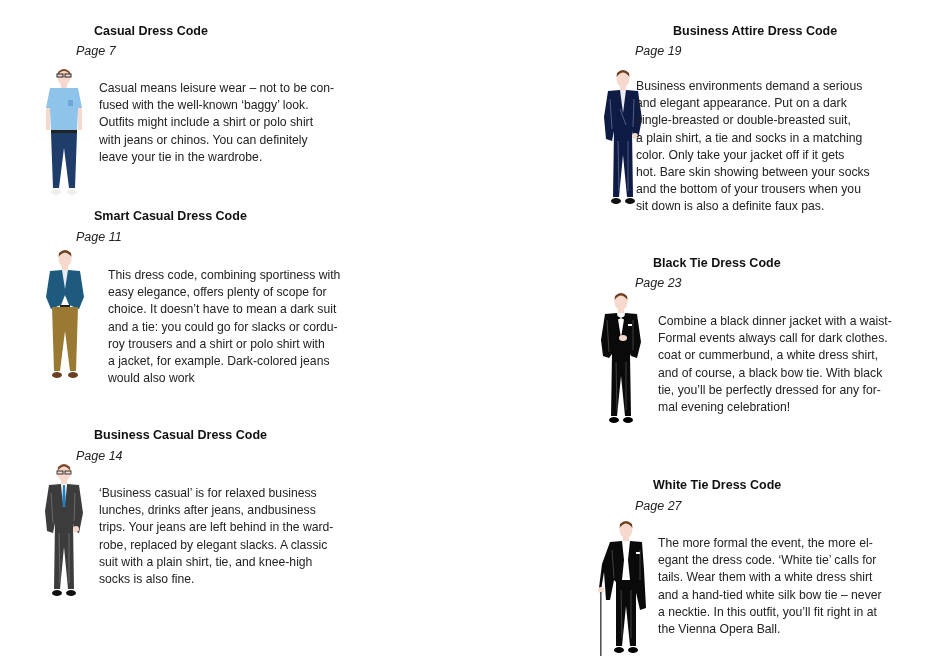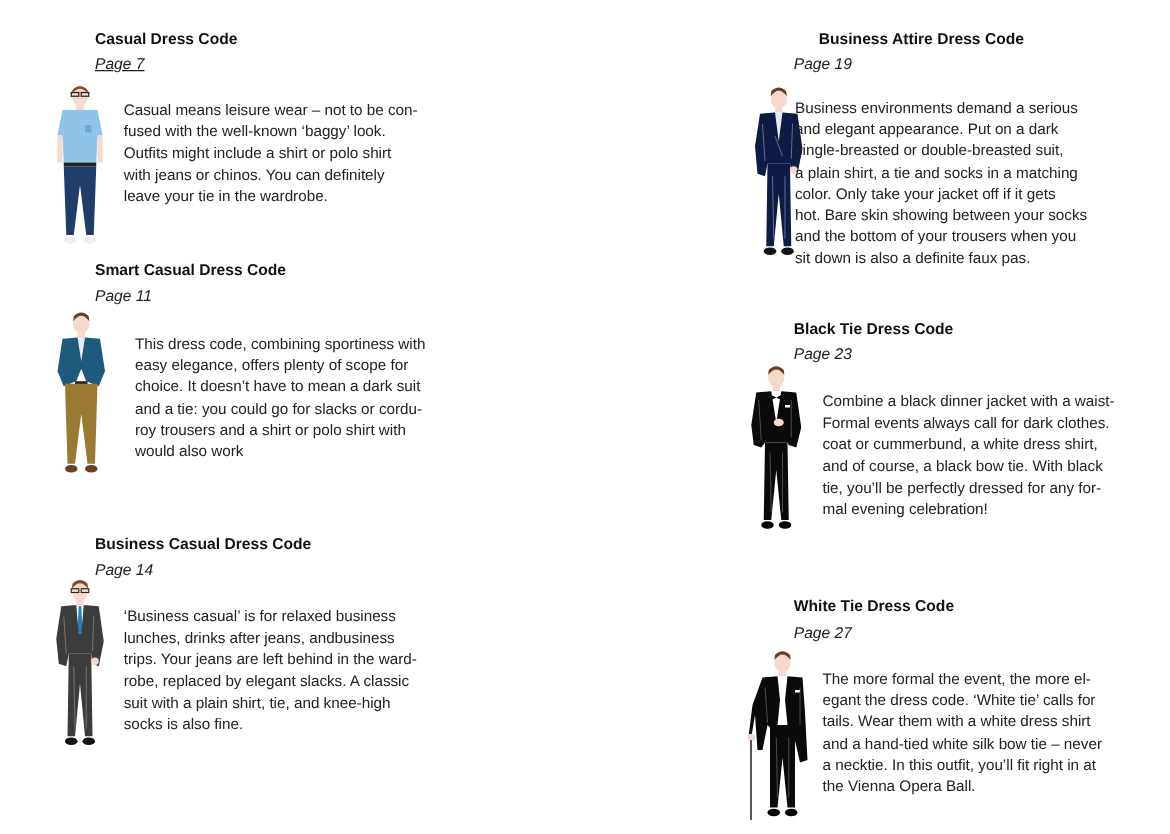--- a/index.html
+++ b/index.html
@@ -4,40 +4,40 @@
 <style>
   html, body { margin: 0; padding: 0; background: #ffffff; }
   body {
     width: 936px; height: 667px; position: relative; overflow: hidden;
     font-family: "Liberation Sans", "DejaVu Sans", sans-serif;
     color: #1a1a1a;
   }
   .section { position: absolute; }
   .title {
     position: absolute; font-weight: bold; font-size: 12.5px;
-    white-space: nowrap; color: #111;
+    white-space: nowrap; color: #111; margin-left: 18px;
   }
   .page {
     position: absolute; font-style: italic; font-size: 12.5px;
     white-space: nowrap; color: #222;
   }
   .body {
     position: absolute; font-size: 12.2px; line-height: 17.2px;
     color: #222;
   }
   .body span { display: block; white-space: nowrap; }
   .figure { position: absolute; }
   svg { display: block; }
 </style>
 </head>
 <body>
 
 <div class="section">
   <div class="title" style="left:76px; top:24px;">Casual Dress Code</div>
-  <div class="page" style="left:76px; top:44px;text-decoration:underline;">Page 7</div>
+  <div class="page" style="left:76px; top:44px;">Page 7</div>
   <div class="figure" style="left:42px; top:68px;">
     <svg width="44" height="136" viewBox="0 0 44 136">
       <ellipse cx="22" cy="9" rx="6.5" ry="8" fill="#f6d9cc"></ellipse>
       <path d="M15.5 7 Q22 -1 28.5 7 L28 4 Q22 -2 16 4 Z" fill="#7a4a26"></path>
       <rect x="15" y="6" width="6" height="3" fill="none" stroke="#222" stroke-width="1"></rect>
       <rect x="23" y="6" width="6" height="3" fill="none" stroke="#222" stroke-width="1"></rect>
       <rect x="19" y="16" width="6" height="4" fill="#f6d9cc"></rect>
       <path d="M8 20 L36 20 L40 40 L36 42 L35 62 L9 62 L8 42 L4 40 Z" fill="#8ec3ea"></path>
       <rect x="26" y="32" width="5" height="6" fill="#6ea8d6"></rect>
       <rect x="4" y="40" width="4" height="22" fill="#f6d9cc"></rect>
@@ -72,20 +72,21 @@
       <ellipse cx="14" cy="126" rx="5" ry="3" fill="#6b3f22"></ellipse>
       <ellipse cx="30" cy="126" rx="5" ry="3" fill="#6b3f22"></ellipse>
     </svg>
   </div>
   <div class="body" style="left:108px; top:267px;">
     <span>This dress code, combining sportiness with</span>
     <span>easy elegance, offers plenty of scope for</span>
     <span>choice. It doesn’t have to mean a dark suit</span>
     <span>and a tie: you could go for slacks or cordu-</span>
     <span>roy trousers and a shirt or polo shirt with</span>
+    <span>a jacket, for example. Dark-colored jeans</span>
     <span>would also work</span>
   </div>
 </div>
 
 <div class="section">
   <div class="title" style="left:76px; top:428px;">Business Casual Dress Code</div>
   <div class="page" style="left:76px; top:449px;">Page 14</div>
   <div class="figure" style="left:41px; top:463px;">
     <svg width="46" height="138" viewBox="0 0 46 138">
       <ellipse cx="23" cy="10" rx="6.5" ry="8" fill="#f6d9cc"></ellipse>

